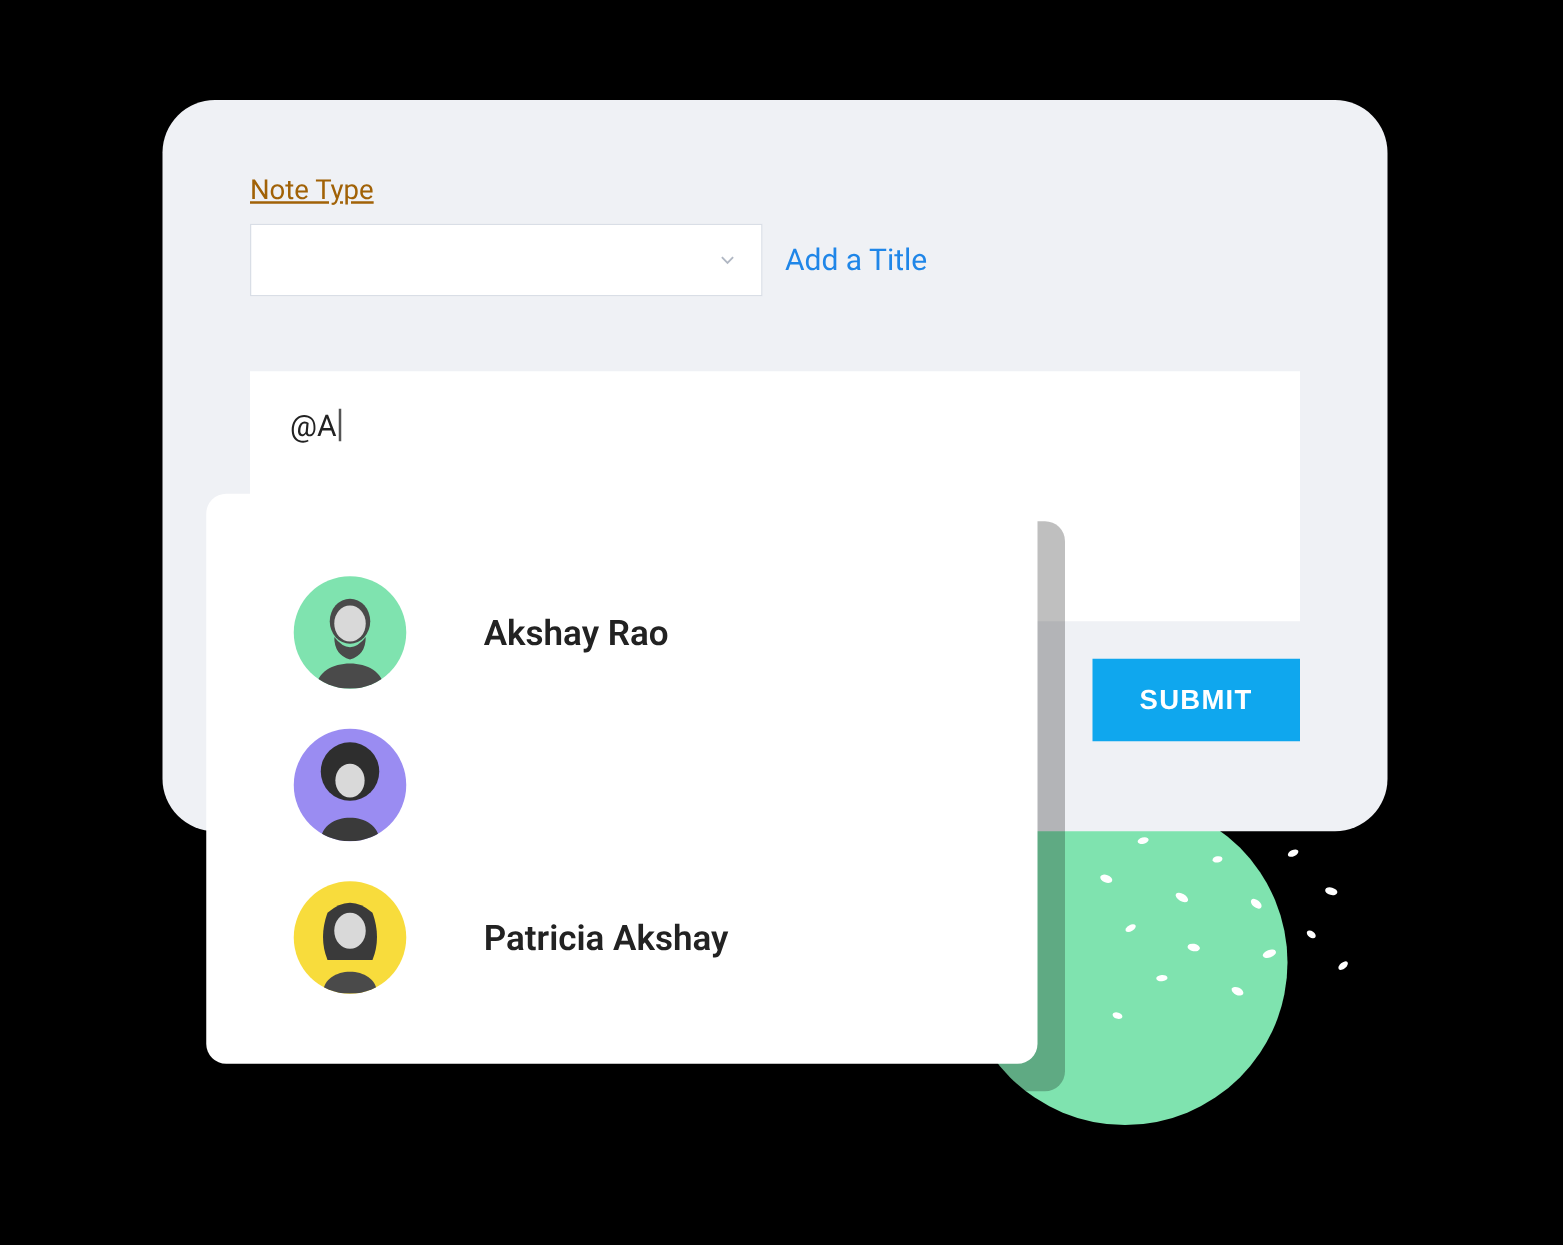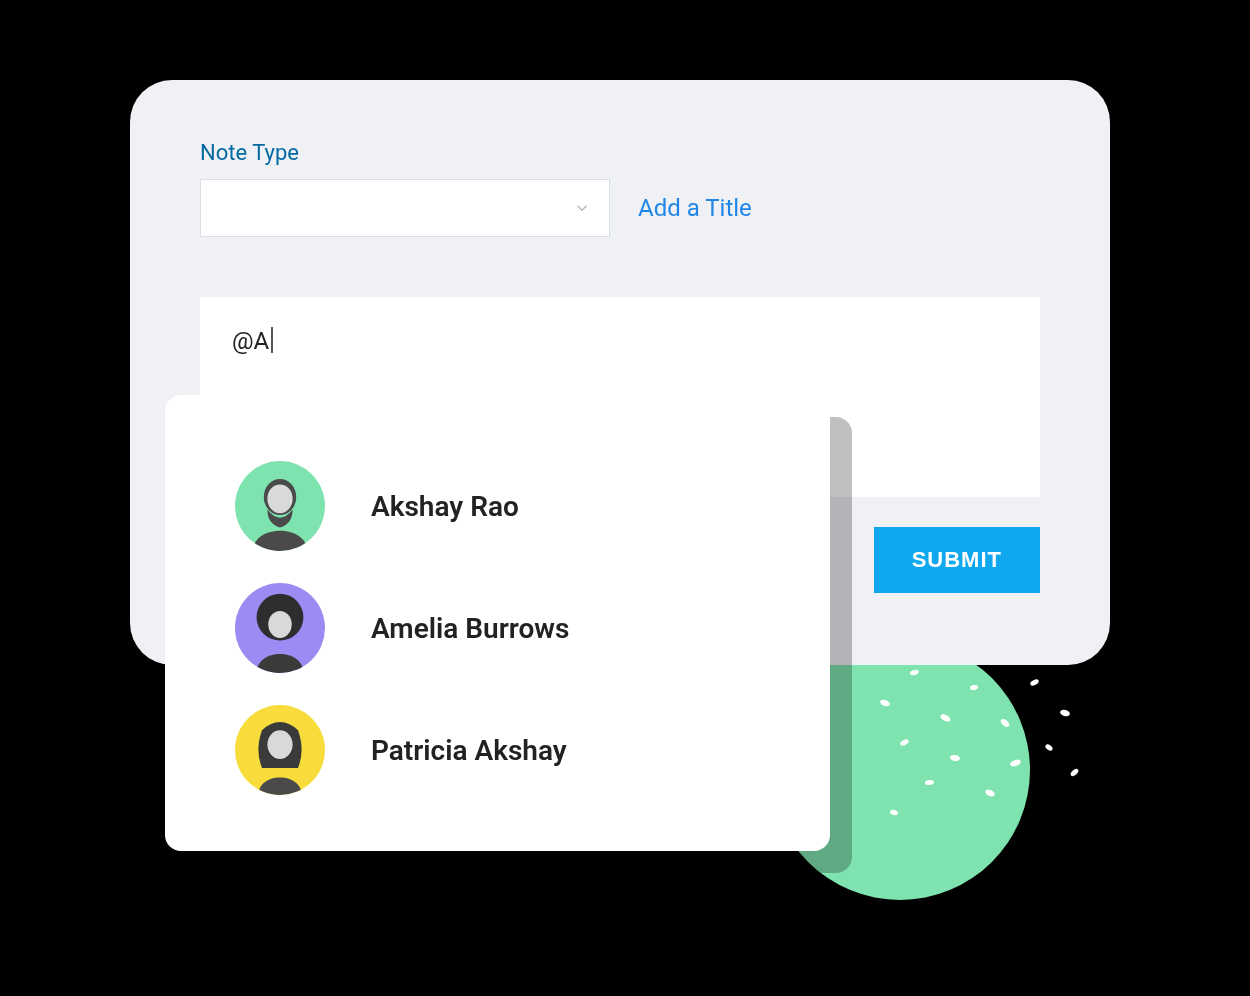--- a/index.html
+++ b/index.html
@@ -45,28 +45,29 @@
     width: 980px;
     height: 585px;
     background: #EFF1F5;
     border-radius: 42px;
     z-index: 3;
     padding: 60px 70px 40px 70px;
   }
 
   .label {
     font-size: 22px;
-    color: #0369a1;
+    color: #a16207;
     margin-bottom: 14px;
+    text-decoration: underline;
   }
 
   .row {
     display: flex;
     align-items: center;
-    gap: 28px;
+    gap: 18px;
     margin-bottom: 60px;
   }
 
   .select {
     width: 410px;
     height: 58px;
     background: #fff;
     border: 1px solid #D9DEE6;
     display: flex;
     align-items: center;
@@ -138,21 +139,21 @@
     left: 78px;
     width: 0; height: 0;
     border-left: 16px solid transparent;
     border-right: 16px solid transparent;
     border-bottom: 18px solid #fff;
   }
 
   .mention-item {
     display: flex;
     align-items: center;
-    gap: 46px;
+    gap: 62px;
     padding: 16px 70px;
     cursor: pointer;
   }
 
   .avatar {
     width: 90px;
     height: 90px;
     border-radius: 50%;
     flex-shrink: 0;
     display: flex;
@@ -228,21 +229,20 @@
 
   <div class="mention-item">
     <div class="avatar" style="background:#9A8CF2">
       <svg viewBox="0 0 100 100">
         <circle cx="50" cy="50" r="50" fill="none"></circle>
         <circle cx="50" cy="38" r="26" fill="#2E2E2E"></circle>
         <ellipse cx="50" cy="46" rx="13" ry="15" fill="#D9D9D9"></ellipse>
         <path d="M24 100 C24 72 76 72 76 100 Z" fill="#3A3A3A"></path>
       </svg>
     </div>
-    <div class="mention-name">Amelia Burrows</div>
   </div>
 
   <div class="mention-item">
     <div class="avatar" style="background:#F8DC3C">
       <svg viewBox="0 0 100 100">
         <circle cx="50" cy="50" r="50" fill="none"></circle>
         <path d="M30 28 Q50 10 70 28 Q78 50 70 70 L30 70 Q22 50 30 28 Z" fill="#3A3A3A"></path>
         <ellipse cx="50" cy="44" rx="14" ry="16" fill="#D9D9D9"></ellipse>
         <path d="M26 100 C26 74 74 74 74 100 Z" fill="#4A4A4A"></path>
       </svg>

